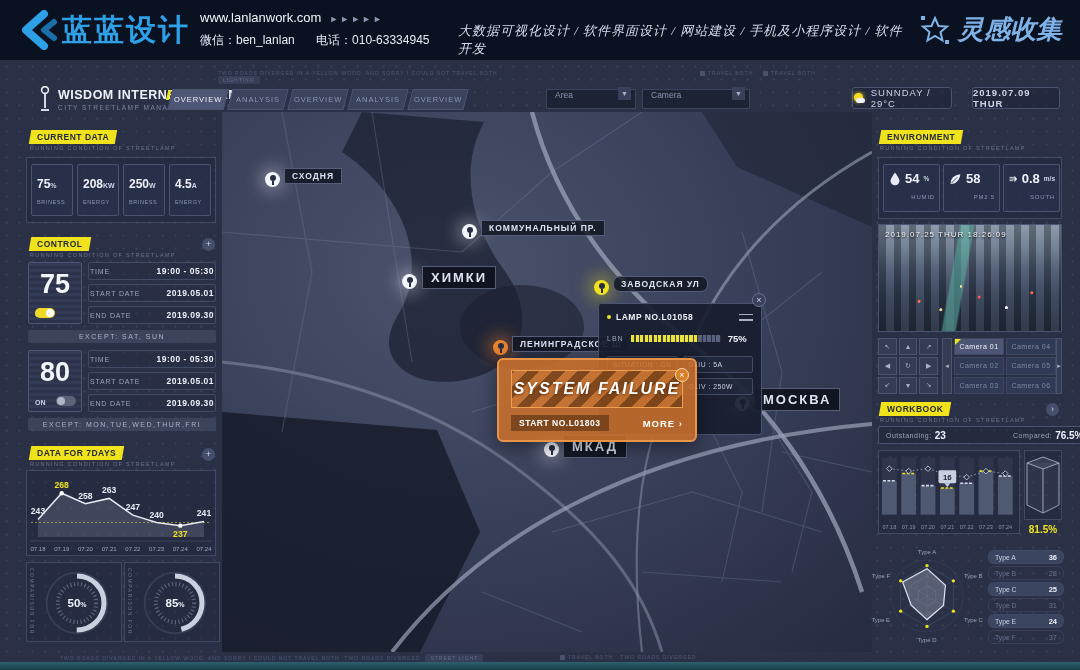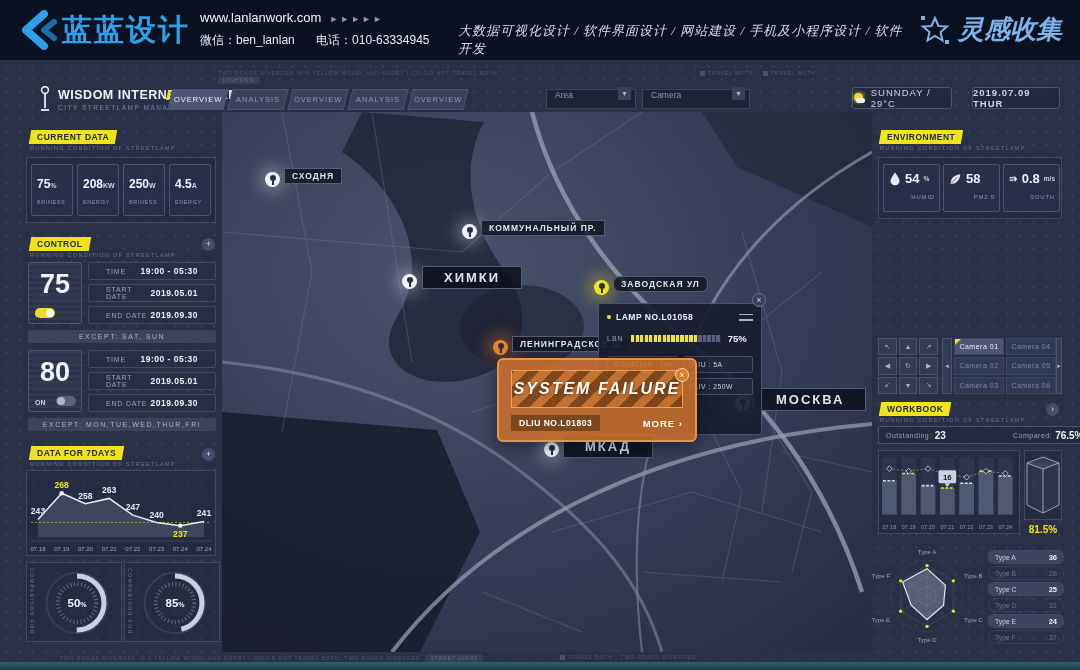--- a/index.html
+++ b/index.html
@@ -69,39 +69,39 @@
   
   .bigbox{position:absolute;width:54px;height:62px;background:repeating-linear-gradient(180deg,#323a54 0 3px,#2b3249 3px 6px);
     border:1px solid #4d5675;border-radius:2px;}
   .bigbox .num{position:absolute;left:0;right:0;top:6px;text-align:center;font-size:27px;font-weight:bold;color:#f2f5fa;}
   .bigbox .on{position:absolute;left:6px;bottom:5px;font-size:7px;font-weight:bold;color:#cdd4e6;}
   .toggle{position:absolute;right:5px;bottom:5px;width:20px;height:10px;border-radius:6px;background:#5a6378;cursor:pointer;}
   .toggle::after{content:"";position:absolute;left:1px;top:1px;width:8px;height:8px;border-radius:50%;background:#aeb6c8;}
   .toggle.on{background:#f0d924;}
   .toggle.on::after{left:11px;background:#fff;}
   .crow{position:absolute;height:18px;width:128px;border:1px solid #434c66;background:rgba(38,45,68,.5);
-    display:flex;align-items:center;padding:0 17px;border-radius:2px;}
+    display:flex;align-items:center;padding:0 1px;border-radius:2px;}
   .crow .cl{font-size:7px;color:#9aa3bc;letter-spacing:.8px;}
   .crow .cv{margin-left:auto;font-size:8.5px;font-weight:bold;color:#eef1f8;letter-spacing:.5px;}
   .exbar{position:absolute;height:13px;width:188px;background:rgba(70,78,105,.65);border-radius:2px;
     font-size:7px;color:#aab2c8;display:flex;align-items:center;justify-content:center;letter-spacing:1.5px;}
 
   
   .gaugebox{position:absolute;width:96px;height:80px;border:1px solid rgba(90,100,130,.55);background:rgba(24,30,48,.25);}
   .gvert{position:absolute;left:2px;top:5px;writing-mode:vertical-rl;font-size:5px;letter-spacing:1.5px;color:#6a7390;}
   .gwrap{position:absolute;left:14px;top:4px;width:72px;height:72px;}
   .gcenter{position:absolute;left:0;top:0;width:72px;height:72px;display:flex;align-items:center;justify-content:center;
     font-size:11.5px;font-weight:bold;color:#eef1f8;}
   .gcenter .pc{font-size:7px;margin-top:3px;}
 
   
   .map{position:absolute;left:222px;top:52px;width:650px;height:540px;overflow:hidden;}
   .mlabel{position:absolute;background:rgba(16,21,33,.82);border:1px solid #565f7a;color:#dde3f0;
     font-size:8.5px;font-weight:bold;letter-spacing:1px;padding:2px 7px;white-space:nowrap;cursor:pointer;}
-  .mlabel.city{font-size:13px;padding:3px 21px;letter-spacing:2px;background:rgba(13,17,27,.85);}
+  .mlabel.city{font-size:13px;padding:3px 8px;letter-spacing:2px;background:rgba(13,17,27,.85);}
   .mkr{position:absolute;width:15px;height:15px;border-radius:50%;background:#f2f5fa;cursor:pointer;
     box-shadow:0 0 16px 6px rgba(240,245,255,.30);}
   .mkr::after{content:"";position:absolute;left:4.5px;top:3px;width:6px;height:6px;border-radius:50%;background:#272e44;}
   .mkr::before{content:"";position:absolute;left:6.5px;top:8.5px;width:2px;height:4px;background:#272e44;}
   .mkr.yellow{background:#f0e31c;box-shadow:0 0 16px 6px rgba(240,227,28,.35);}
   .mkr.orange{background:#e8832f;box-shadow:0 0 16px 6px rgba(232,131,47,.4);}
 
   .lpop{position:absolute;width:164px;height:132px;background:rgba(24,30,47,.93);border:1px solid #4a5370;border-radius:3px;padding:8px;}
   .lpop .hd{display:flex;align-items:center;gap:5px;font-size:8.5px;font-weight:bold;color:#eef1f8;letter-spacing:.5px;}
   .dotY{width:4px;height:4px;border-radius:50%;background:#f0e31c;}
@@ -301,21 +301,21 @@
         </div>
       </div>
 
       
       <div class="fpop" style="left:275px;top:246px;">
         <div class="fclose">×</div>
         <div class="fstripe">
           <span>SYSTEM FAILURE</span>
         </div>
         <div class="frow">
-          <span class="flamp">DLIU NO.L01803</span>
+          <span class="flamp">START NO.L01803</span>
           <span class="fmore">MORE ›</span>
         </div>
       </div>
     </div>
 
     <svg class="lamp-head" width="14" height="26" viewBox="0 0 14 26">
       <circle cx="7" cy="4" r="3.4" fill="none" stroke="#e8ecf5" stroke-width="1.6"></circle>
       <line x1="7" y1="8" x2="7" y2="22" stroke="#e8ecf5" stroke-width="1.8"></line>
       <line x1="3" y1="24" x2="11" y2="24" stroke="#e8ecf5" stroke-width="1.8"></line>
     </svg>
@@ -504,20 +504,23 @@
             <path d="M1,4 H10 M1,7 H13 M1,10 H8" stroke="#e6ebf5" stroke-width="1.6"></path>
               <path d="M10,1 L15,7 L10,13 Z" fill="#e6ebf5"></path>
             </svg>
           <span class="v">0.8</span>
             <span class="u">m/s</span>
         </div>
         <div class="l">SOUTH</div>
       </div>
     </div>
 
+    <div class="feed">
+      <div class="ts">2019.07.25 THUR 18:26:09</div>
+    </div>
     <div class="dpad">
       <div class="k">↖</div>
       <div class="k">▲</div>
       <div class="k">↗</div>
       <div class="k">◀</div>
       <div class="k">↻</div>
       <div class="k">▶</div>
       <div class="k">↙</div>
       <div class="k">▼</div>
       <div class="k">↘</div>

